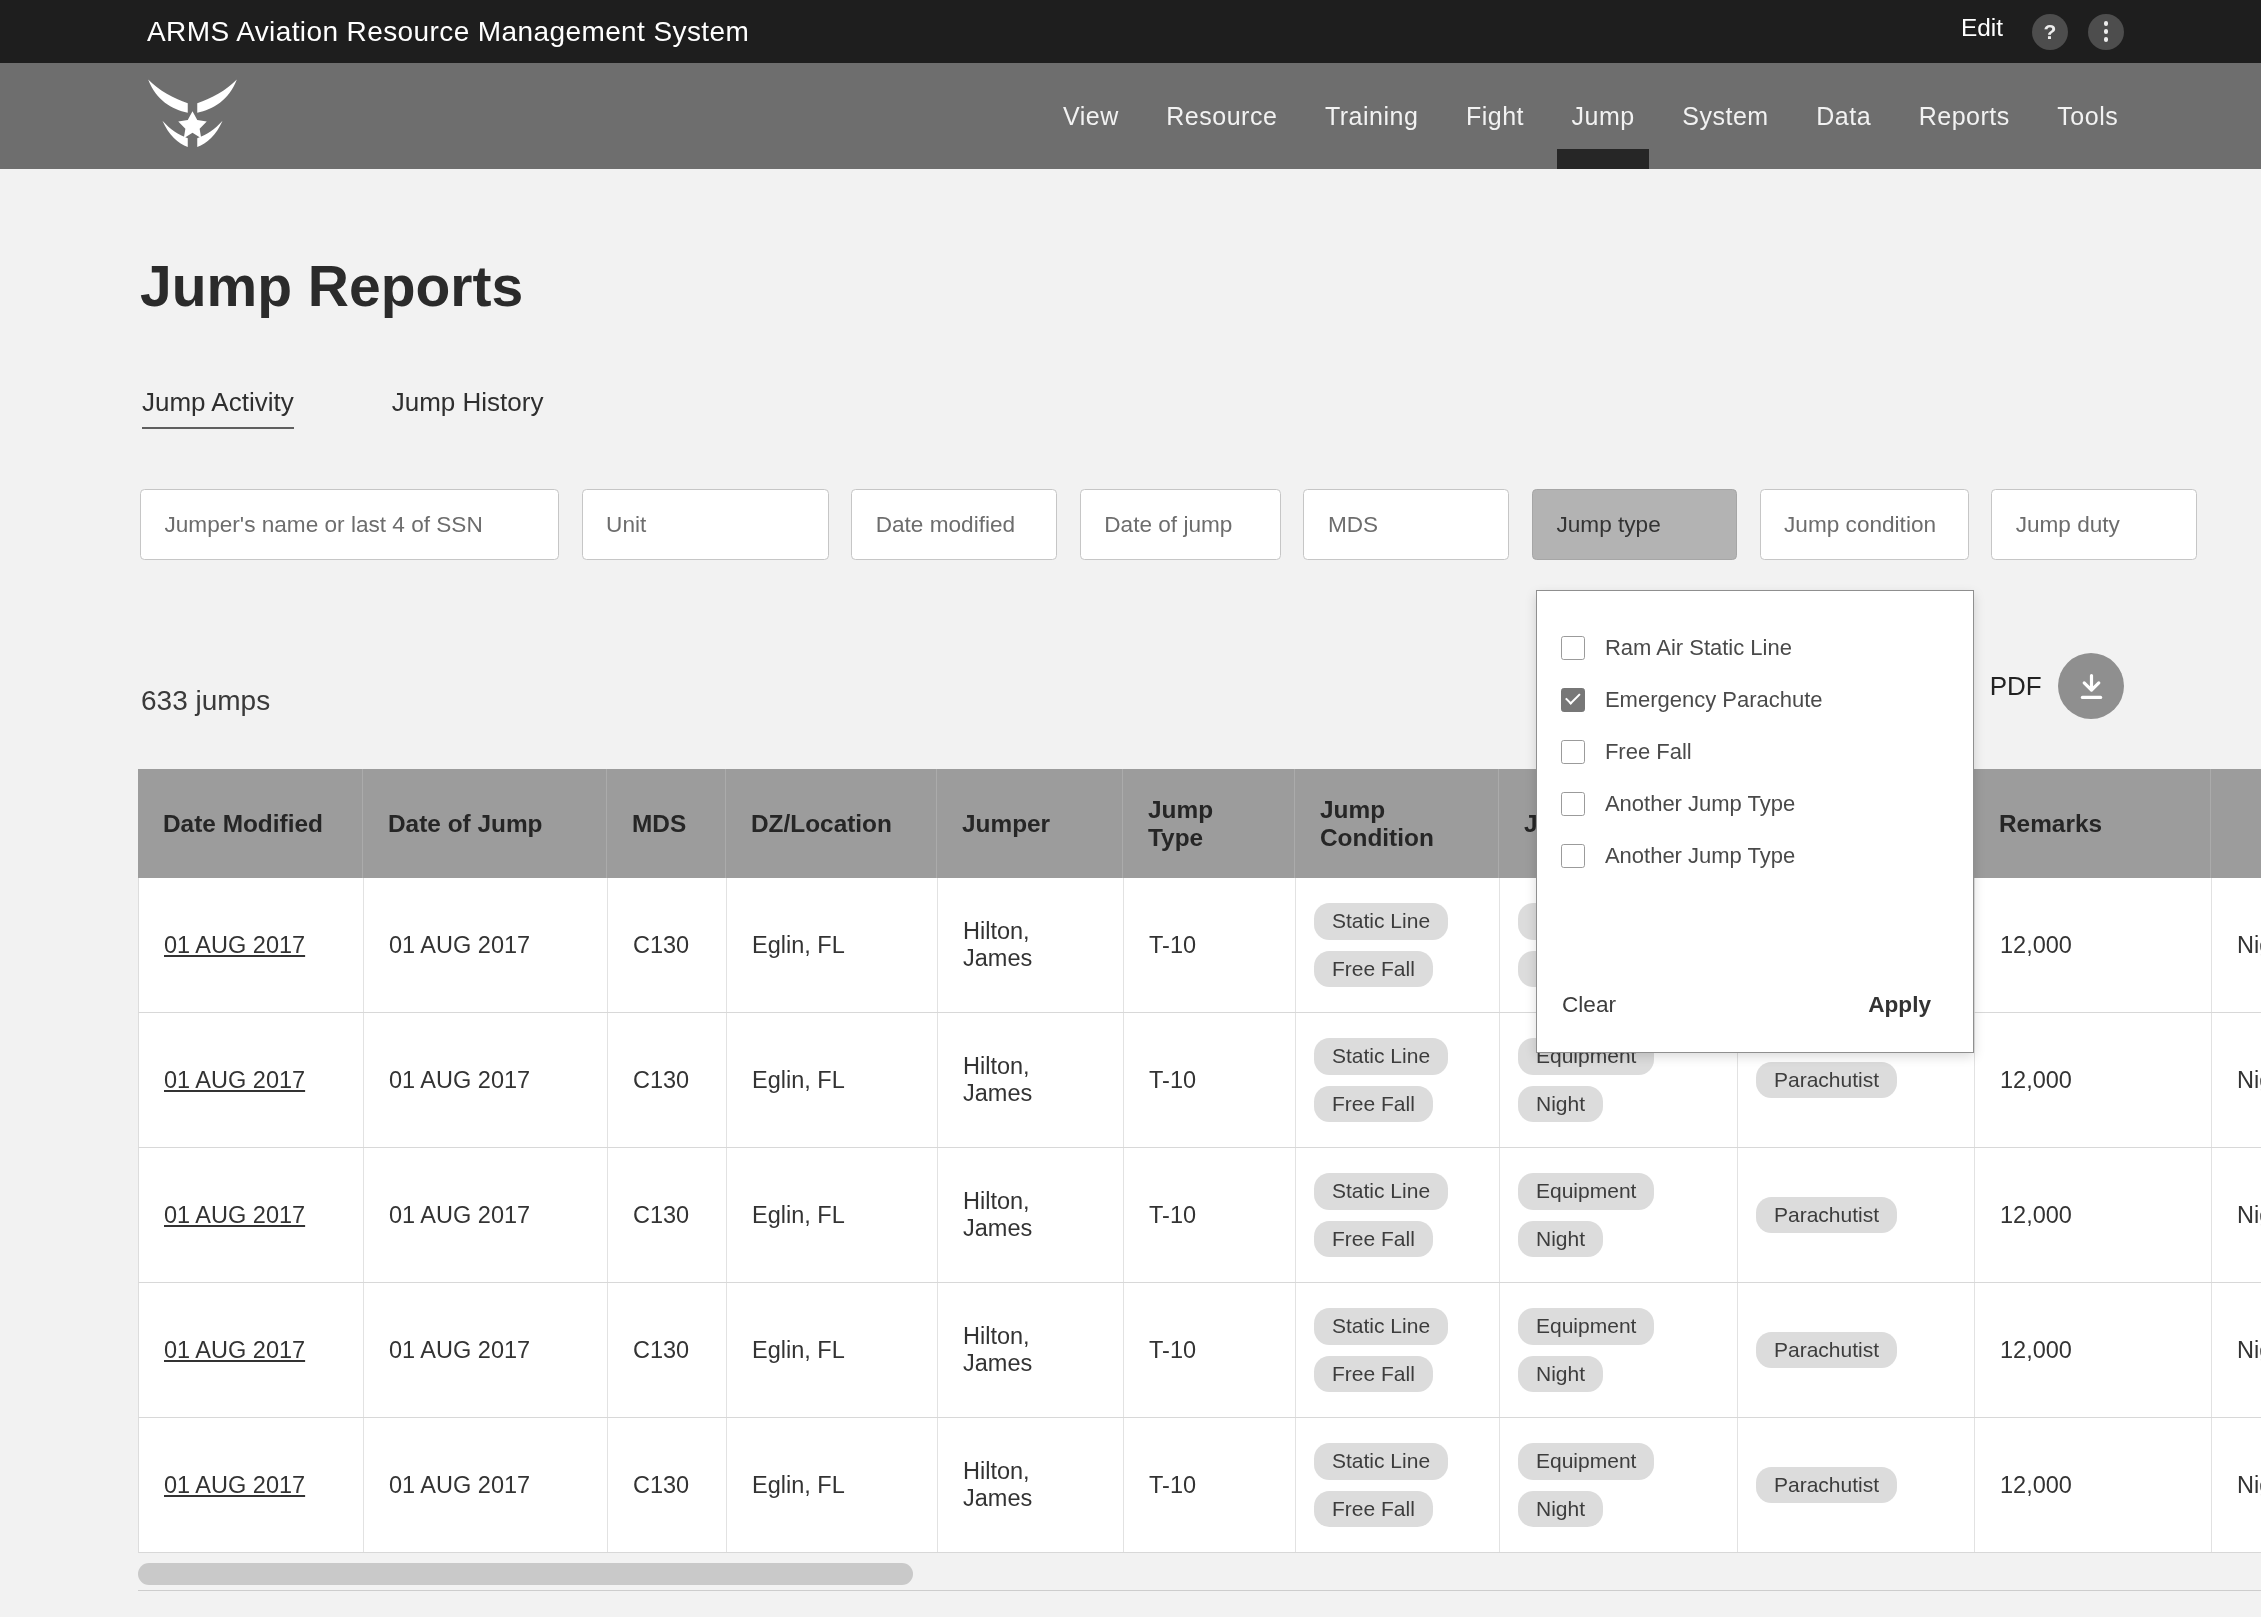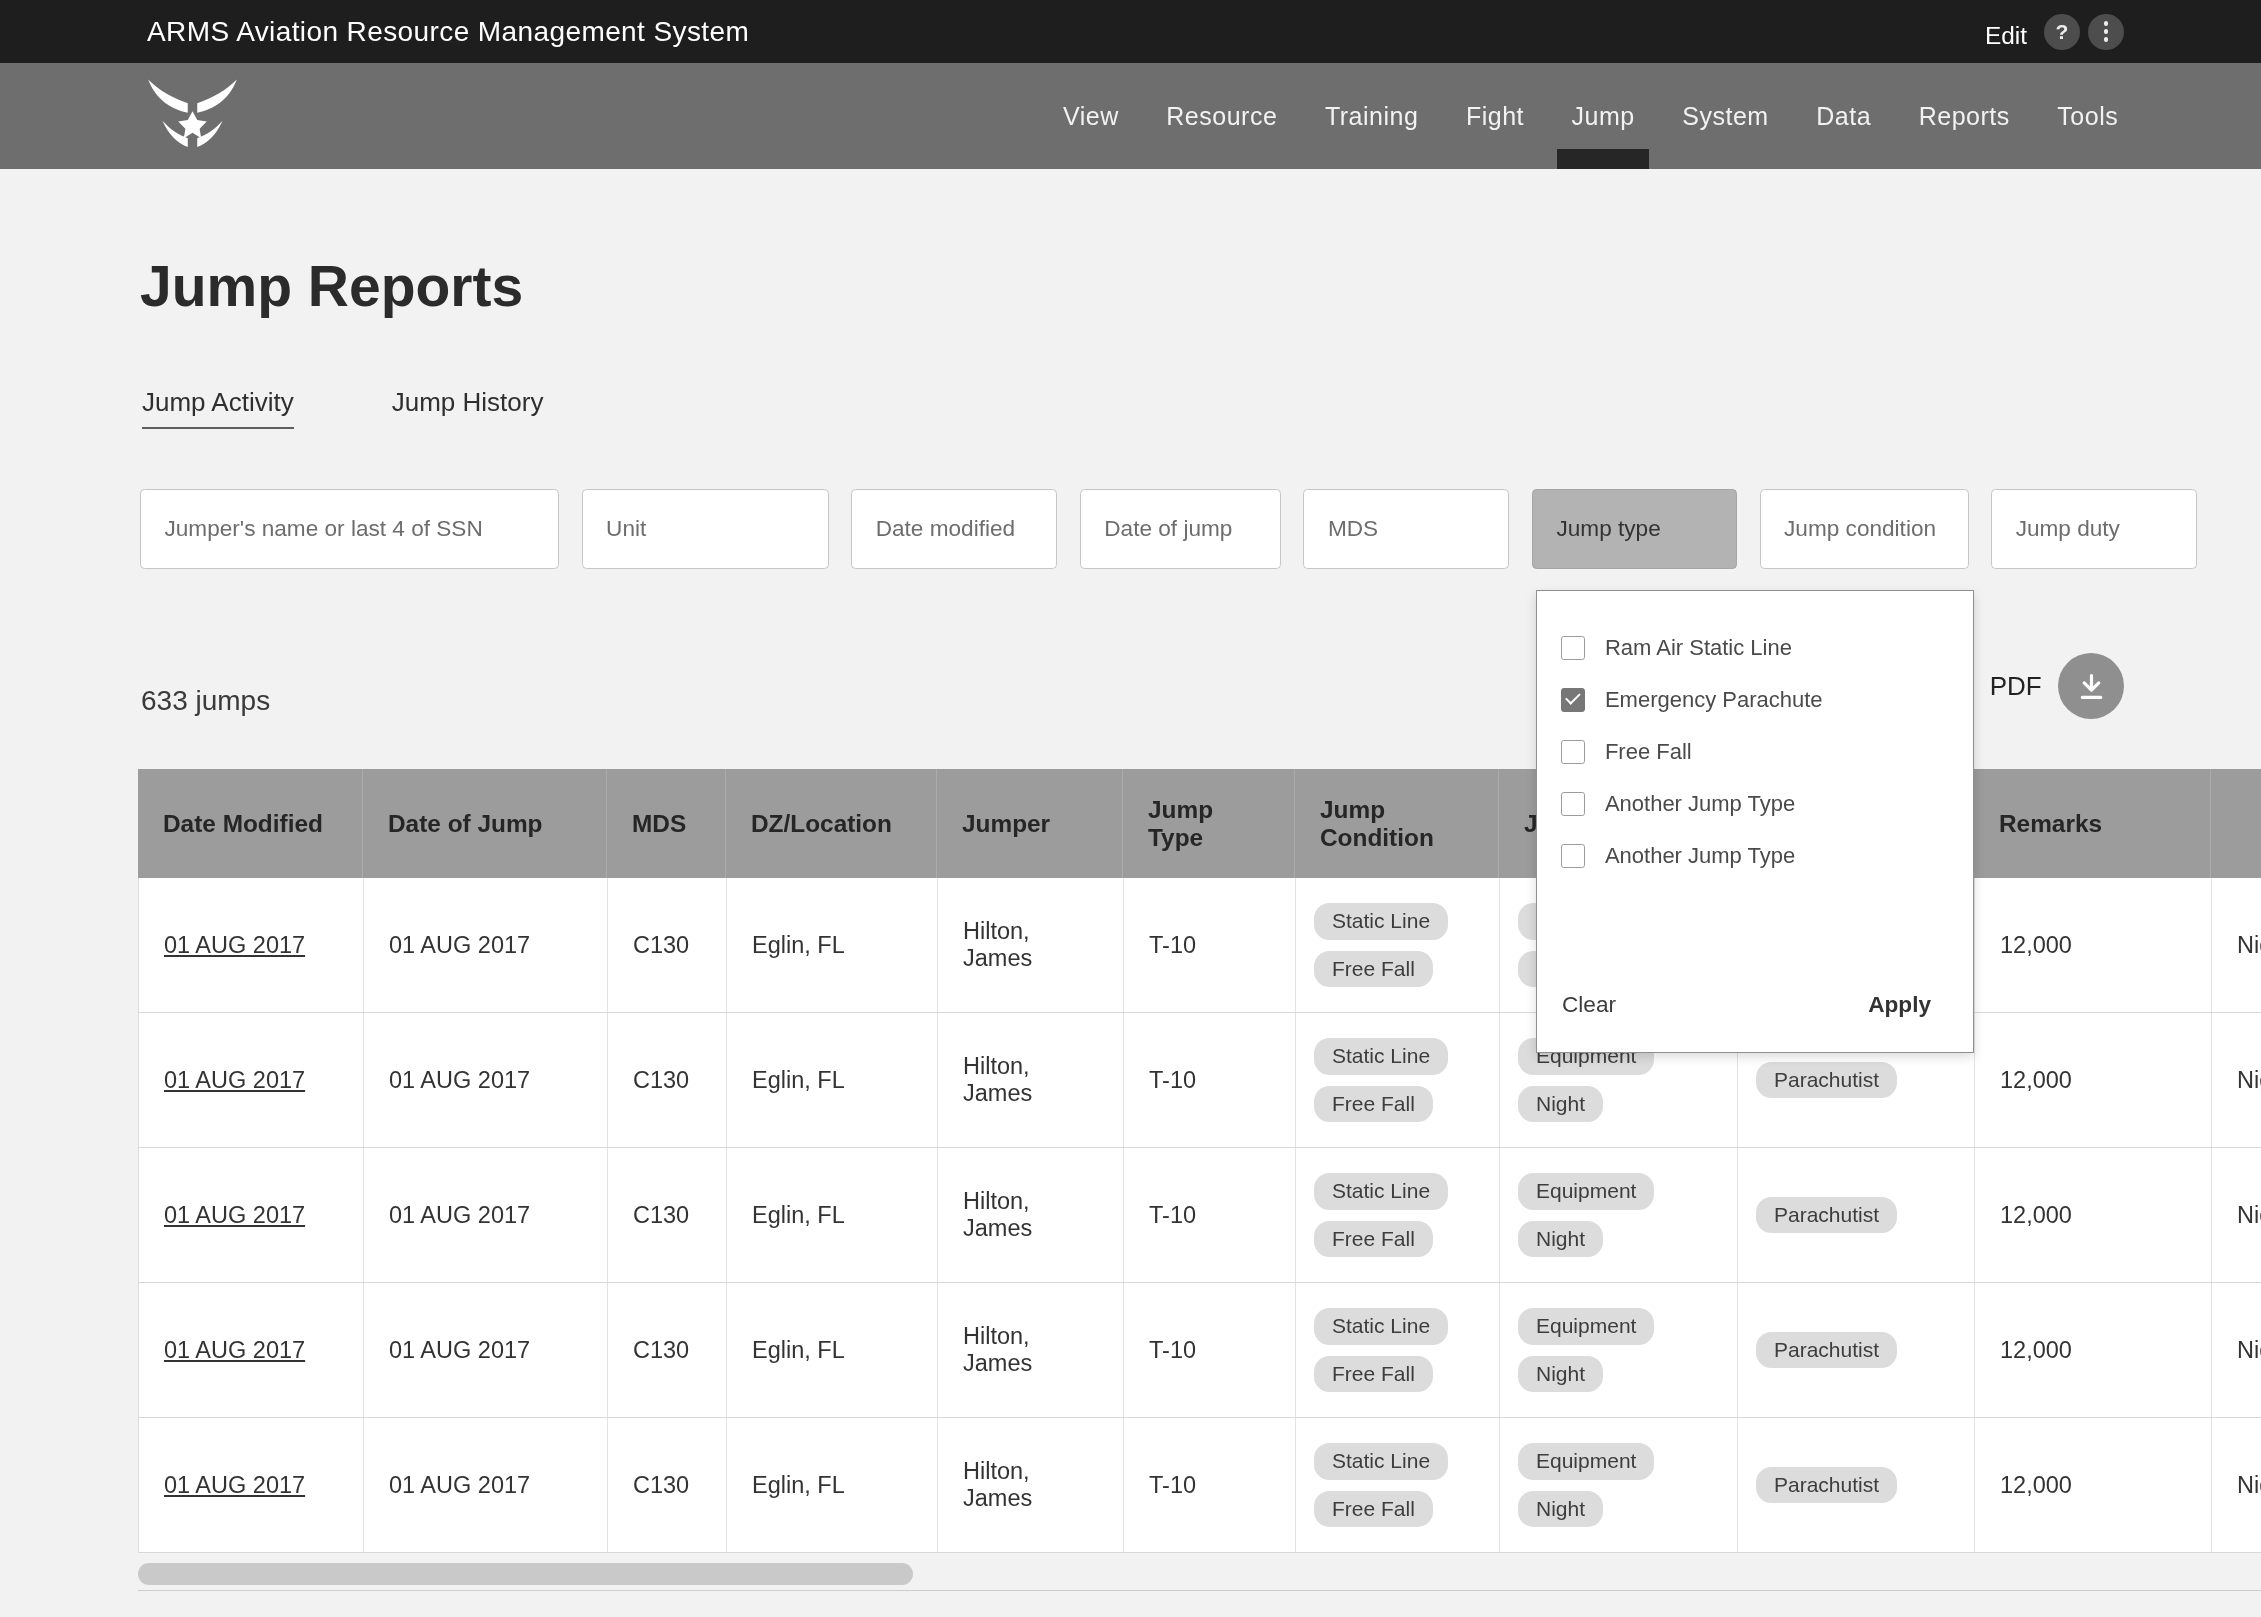--- a/index.html
+++ b/index.html
@@ -5,21 +5,21 @@
   * { margin:0; padding:0; box-sizing:border-box; }
   html,body { width:2262px; height:1617px; }
   body { font-family:"Liberation Sans", sans-serif; background:#f2f2f2; }
 
   .page { position:relative; width:2262px; height:1617px; background:#f2f2f2; overflow:hidden; }
 
   
   .topbar { position:absolute; top:0; left:0; width:100%; height:63px; background:#1e1e1e;
             display:flex; align-items:center; padding:0 138px 0 147px; color:#fff; }
   .topbar-title { font-size:28px; font-weight:500; letter-spacing:0.4px; }
-  .topbar-right { margin-left:auto; display:flex; align-items:flex-end; gap:8px; }
+  .topbar-right { margin-left:auto; display:flex; align-items:flex-start; gap:20px; }
   .edit-label { font-size:24.4px; font-weight:500; margin-right:9px; cursor:pointer; }
   .icon-circle { width:36px; height:36px; border-radius:50%; background:#4d4d4d;
                  display:flex; align-items:center; justify-content:center;
                  color:#ededed; font-size:21px; font-weight:bold; cursor:pointer; }
   .kebab-dots { display:flex; flex-direction:column; gap:3.6px; }
   .kebab-dots i { width:4.5px; height:4.5px; border-radius:50%; background:#ededed; display:block; }
 
   
   .navbar { position:absolute; top:63px; left:0; width:100%; height:106px; background:#6e6e6e;
             display:flex; align-items:center; padding:0 142px 0 145px; }
@@ -31,21 +31,21 @@
                             height:20px; background:#262626; }
 
   
   .page-title { position:absolute; left:140px; top:253px; font-size:57px; font-weight:bold; color:#2b2b2b; }
   .tabs { position:absolute; left:142px; top:387px; display:flex; gap:98px; }
   .tab { font-size:26px; color:#2f2f2f; padding-bottom:9px; cursor:pointer; }
   .tab.active { border-bottom:2.7px solid #5f5f5f; }
 
   
   .filters { position:absolute; left:140px; top:489px; display:flex; gap:22.6px; }
-  .filter { height:80px; background:#fff; border:0.9px solid #c6c6c6; border-radius:4.5px;
+  .filter { height:71px; background:#fff; border:0.9px solid #c6c6c6; border-radius:4.5px;
             font-size:22.6px; color:#3c3c3c; padding:0 23.5px; font-family:inherit; outline:none; }
   input.filter::placeholder { color:#6d6d6d; }
   .filter-active { background:#b3b3b3; border:0.9px solid #a6a6a6; color:#333;
                    display:flex; align-items:center; cursor:pointer; }
   .filters > *:nth-child(1){ width:419px; }
   .filters > *:nth-child(2){ width:247px; }
   .filters > *:nth-child(3){ width:206px; }
   .filters > *:nth-child(4){ width:201px; }
   .filters > *:nth-child(5){ width:206px; }
   .filters > *:nth-child(6){ width:205px; }

